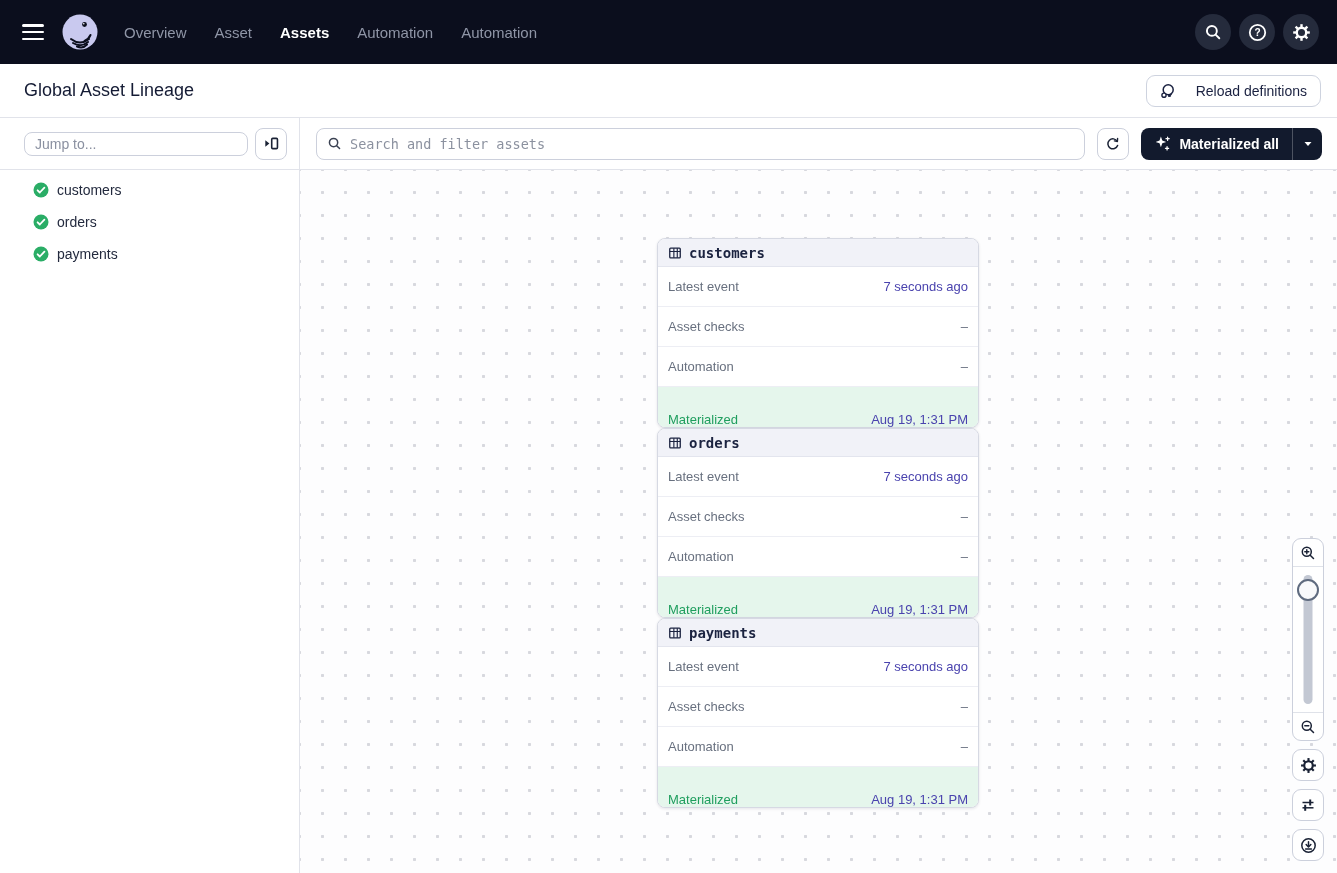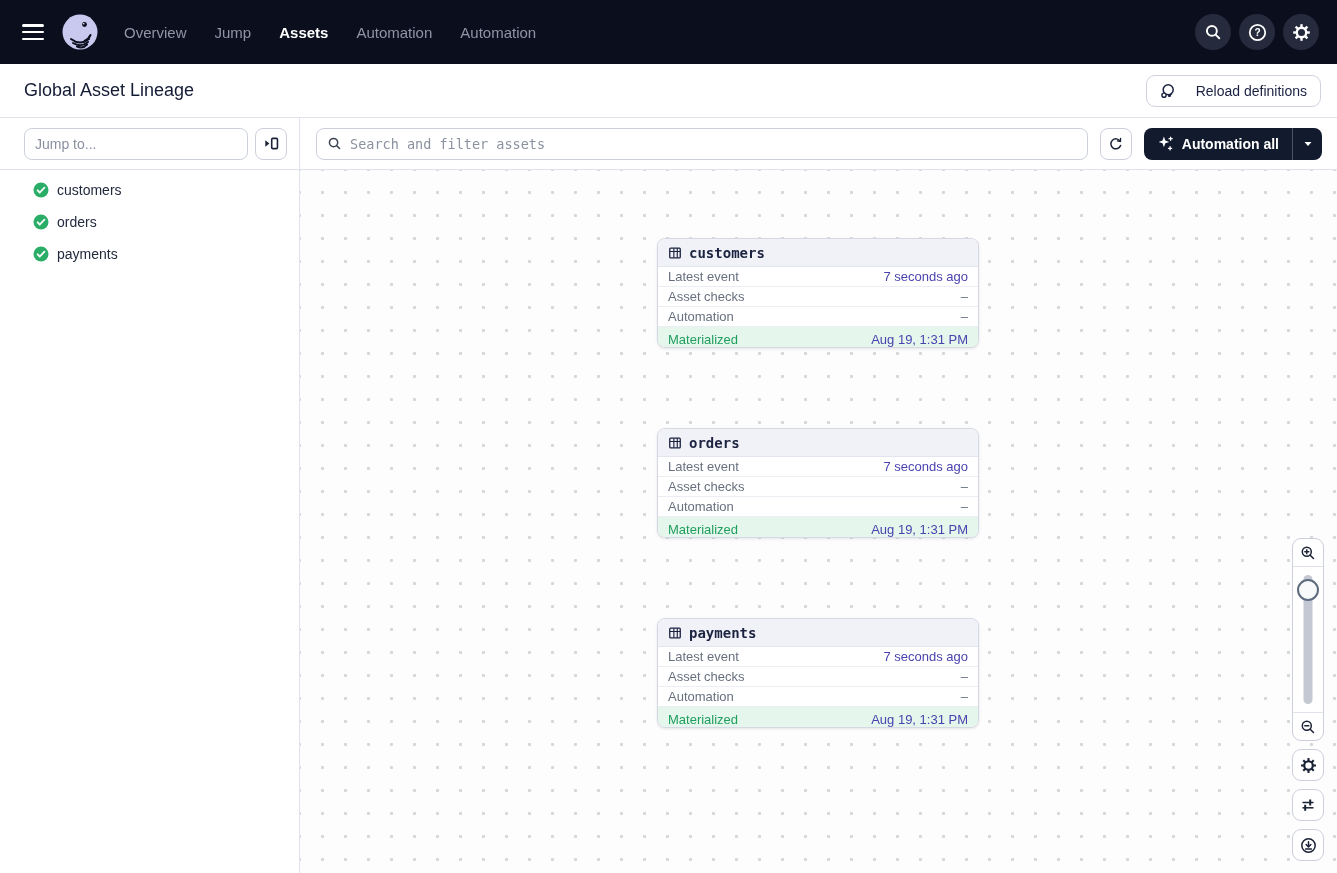--- a/index.html
+++ b/index.html
@@ -19,21 +19,21 @@
 
   
   .page-header { height:54px; display:flex; align-items:center; padding:0 16px 0 24px; border-bottom:1px solid #e1e3ea; background:#fff; }
   .page-title { font-size:18px; font-weight:400; color:#141b34; }
   .reload-btn { margin-left:auto; height:32px; display:flex; align-items:center; gap:20px; padding:0 13px; border:1px solid #ced3df; border-radius:9px; background:#fff; font-size:14px; font-weight:500; color:#1a2140; cursor:pointer; }
 
   
   .content { display:flex; height:755px; }
   .sidebar { width:300px; border-right:1px solid #e1e3ea; display:flex; flex-direction:column; background:#fff; }
   .sidebar-toolbar { height:52px; display:flex; align-items:center; gap:7px; padding:0 12px 0 24px; border-bottom:1px solid #e1e3ea; }
-  .jump-input { flex:1; height:32px; border:1px solid #ccd0dc; border-radius:8px; padding:0 10px; font-size:14px; font-family:"Liberation Sans",sans-serif; color:#1d4ed8; outline:none; }
+  .jump-input { flex:1; height:24px; border:1px solid #ccd0dc; border-radius:8px; padding:0 10px; font-size:14px; font-family:"Liberation Sans",sans-serif; color:#1d4ed8; outline:none; }
   .jump-input::placeholder { color:#8a90a0; }
   .icon-btn { width:32px; height:32px; border:1px solid #ccd0dc; border-radius:8px; background:#fff; display:flex; align-items:center; justify-content:center; cursor:pointer; color:#1a2235; flex:0 0 auto; }
   .asset-list { padding-top:4px; }
   .asset-item { height:32px; display:flex; align-items:center; gap:8px; padding-left:33px; font-size:14px; color:#232a3e; cursor:pointer; }
 
   .main { flex:1; display:flex; flex-direction:column; min-width:0; }
   .main-toolbar { height:52px; display:flex; align-items:center; gap:12px; padding:0 15px 0 16px; border-bottom:1px solid #e1e3ea; background:#fff; }
   .search-wrap { flex:1; height:32px; border:1px solid #ccd0dc; border-radius:8px; display:flex; align-items:center; gap:8px; padding:0 10px; background:#fff; }
   .search-wrap input { flex:1; border:none; outline:none; font-family:"DejaVu Sans Mono", monospace; font-size:13.5px; color:#1a2140; background:transparent; }
   .search-wrap input::placeholder { color:#8b919f; }
@@ -43,21 +43,21 @@
 
   
   .canvas { position:relative; flex:1; background-color:#fdfdfe;
             background-image:radial-gradient(circle, #d7d8de 1.4px, transparent 1.5px);
             background-size:23px 23px; background-position:11px 11px; }
 
   .node-card { position:absolute; width:322px; border:1px solid #d6d9e3; border-radius:8px; background:#fff;
                box-shadow:0 1px 3px rgba(16,22,45,0.10); font-size:13px; overflow:hidden; cursor:pointer; }
   .node-header { height:28px; background:#f1f2f8; border-bottom:1px solid #e3e5ee; display:flex; align-items:center; gap:7px; padding:0 10px; }
   .node-title { font-family:"DejaVu Sans Mono", monospace; font-weight:700; font-size:14px; color:#1b2340; }
-  .node-row { height:20px; display:flex; align-items:center; justify-content:space-between; padding:0 10px; border-bottom:1px solid #edeef4; }
+  .node-row { height:40px; display:flex; align-items:center; justify-content:space-between; padding:0 10px; border-bottom:1px solid #edeef4; }
   .node-row:last-child { border-bottom:none; }
   .row-label { color:#68707f; }
   .row-link { color:#4a43ae; text-decoration:none; }
   .row-dash { color:#68707f; }
   .node-row.materialized { background:#e5f6ec;align-items:flex-end; }
   .node-row.materialized .row-label { color:#1f9e5e; }
 
   
   .zoom-group { position:absolute; right:13px; top:368px; width:32px; height:203px; background:#fff;
                 border:1px solid #ccd0dc; border-radius:9px; display:flex; flex-direction:column; }
@@ -88,21 +88,21 @@
     <circle cx="22.5" cy="10.5" r="2.4" fill="#0b0e1d"></circle>
     <circle cx="21.8" cy="9.8" r="0.8" fill="#ffffff"></circle>
     <path d="M9,25 q9,7 18,0" stroke="#0b0e1d" stroke-width="2" fill="none" stroke-linecap="round"></path>
     <path d="M11,29 q8,5 15,-1" stroke="#0b0e1d" stroke-width="2" fill="none" stroke-linecap="round"></path>
     <path d="M15,32.5 q6,2.5 10,-2" stroke="#0b0e1d" stroke-width="2" fill="none" stroke-linecap="round"></path>
     <path d="M28.5,21 q-2,4.5 -6,6" stroke="#0b0e1d" stroke-width="2" fill="none" stroke-linecap="round"></path>
   </svg>
 
   <div class="nav-links">
     <span class="nav-link">Overview</span>
-    <span class="nav-link">Jump</span>
+    <span class="nav-link">Asset</span>
     <span class="nav-link active">Assets</span>
     <span class="nav-link">Automation</span>
     <span class="nav-link">Automation</span>
   </div>
 
   <div class="topnav-right">
     <div class="circle-btn">
       <svg width="18" height="18" viewBox="0 0 16 16">
         <circle cx="7" cy="7" r="4.4" fill="none" stroke="#fff" stroke-width="1.7"></circle>
         <line x1="10.3" y1="10.3" x2="13.6" y2="13.6" stroke="#fff" stroke-width="1.7" stroke-linecap="round"></line>
@@ -201,21 +201,21 @@
         </svg>
       </div>
 
       <div class="mat-btn">
         <div class="mat-main">
           <svg width="17" height="17" viewBox="0 0 16 16">
             <path d="M6.5,1.5 L7.8,5.2 L11.5,6.5 L7.8,7.8 L6.5,11.5 L5.2,7.8 L1.5,6.5 L5.2,5.2 Z" fill="#fff"></path>
             <path d="M12.8,2 v3 M11.3,3.5 h3" stroke="#fff" stroke-width="1.2" stroke-linecap="round"></path>
             <path d="M12.3,11 v3 M10.8,12.5 h3" stroke="#fff" stroke-width="1.2" stroke-linecap="round"></path>
           </svg>
-          <span>Automation all</span>
+          <span>Materialized all</span>
         </div>
         <div class="mat-caret">
           <svg width="10" height="10" viewBox="0 0 10 10">
             <path d="M1.5,3 L5,7 L8.5,3 Z" fill="#fff"></path>
           </svg>
         </div>
       </div>
     </div>
 
     <div class="canvas">

